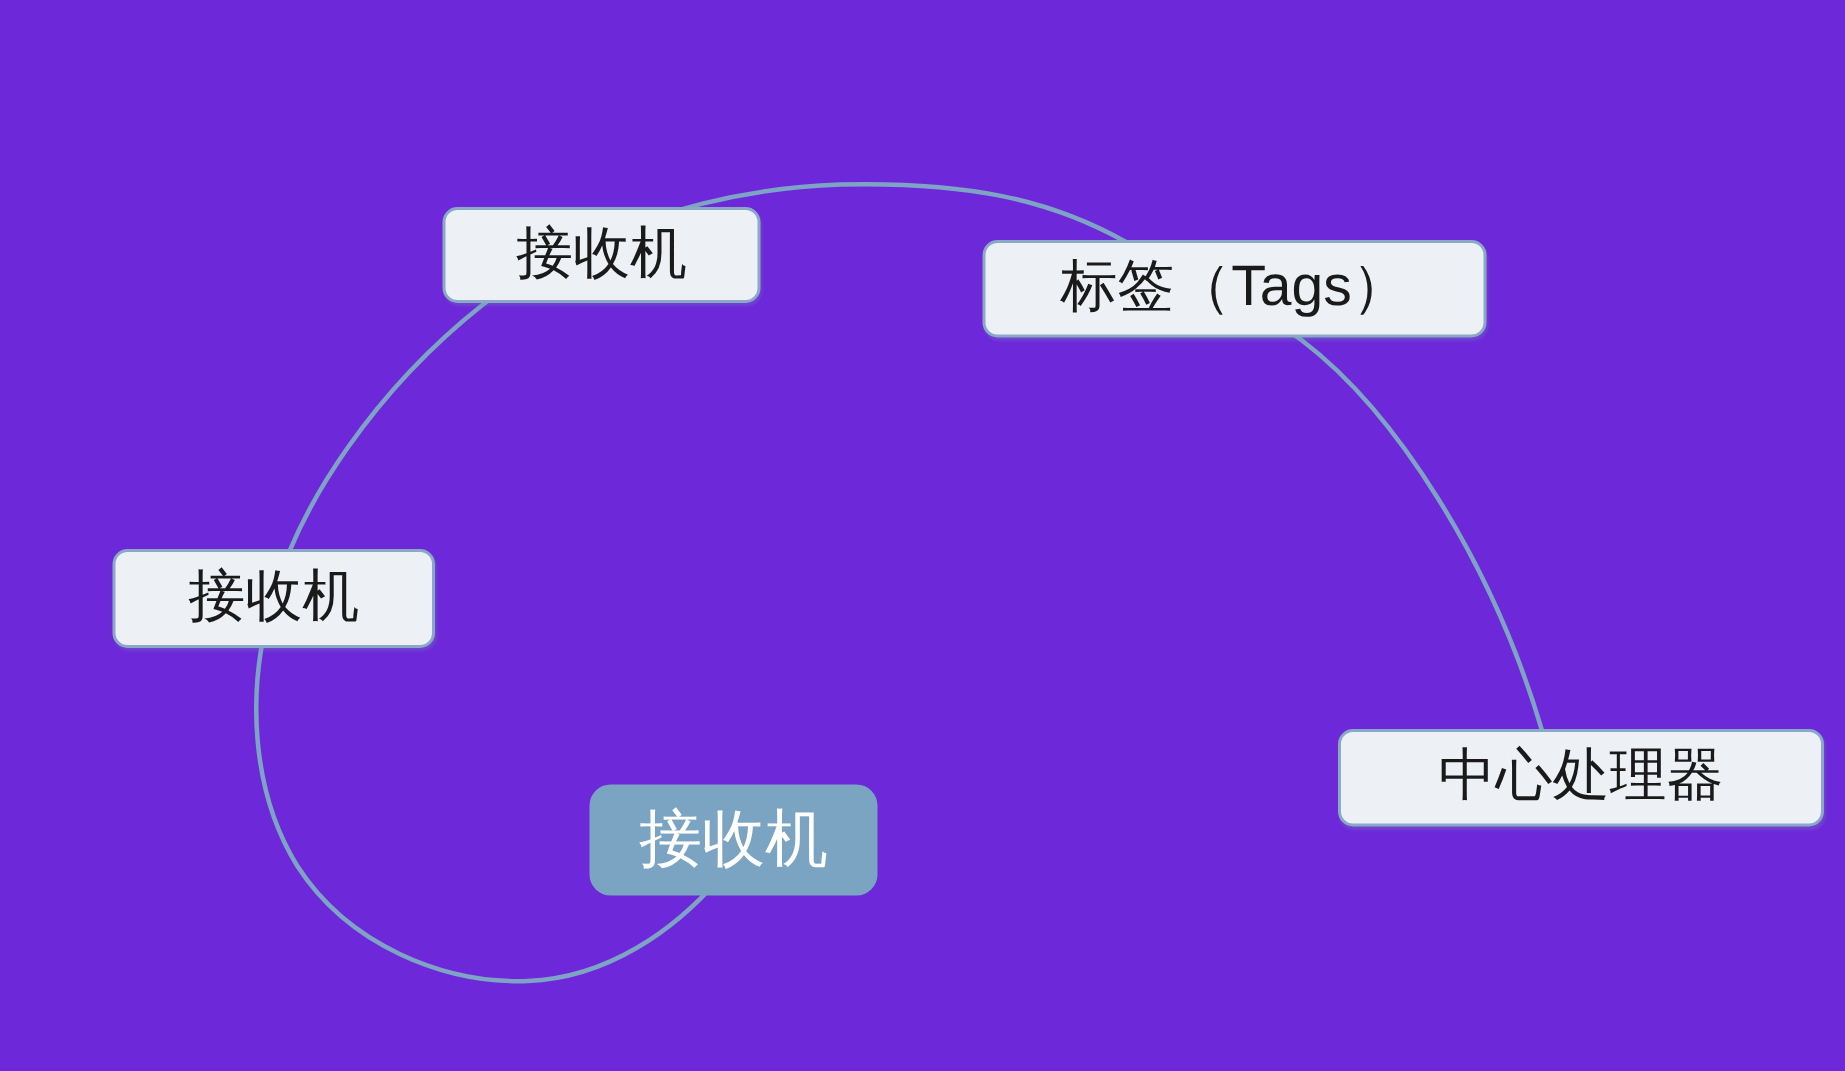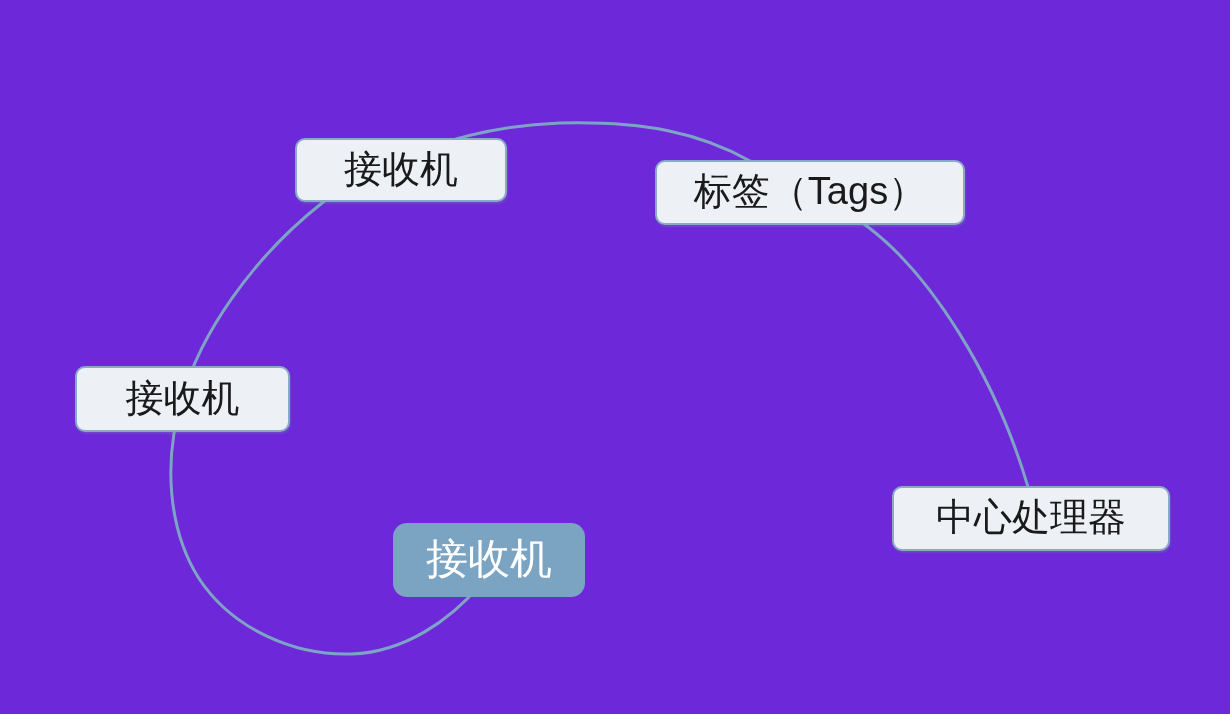--- a/index.html
+++ b/index.html
@@ -44,24 +44,24 @@
     border-radius: 14px;
     color: #ffffff;
     font-size: 42px;
   }
   .node-label {
     line-height: 1;
     padding-bottom: 3px;
   }
   
   #node-receiver-top     { left: 295px; top: 138px; width: 212px; height: 64px; }
-  #node-tags             { left: 655px; top: 160px; width: 310px; height: 65px; align-items: center; }
+  #node-tags             { left: 655px; top: 160px; width: 336px; height: 65px; align-items: center; }
   #node-receiver-left    { left:  75px; top: 366px; width: 215px; height: 66px; }
   #node-receiver-selected{ left: 393px; top: 523px; width: 192px; height: 74px; }
-  #node-central-processor{ left: 892px; top: 486px; width: 278px; height: 65px; }
+  #node-central-processor{ left: 892px; top: 486px; width: 324px; height: 65px; }
 </style>
 </head>
 <body>
 
 <div class="canvas">
 
   <svg class="curve-layer" viewBox="0 0 1230 714">
     <path d="M 480 585
              C 450 620 405 652 352 654
              C 296 656 232 630 198 577

